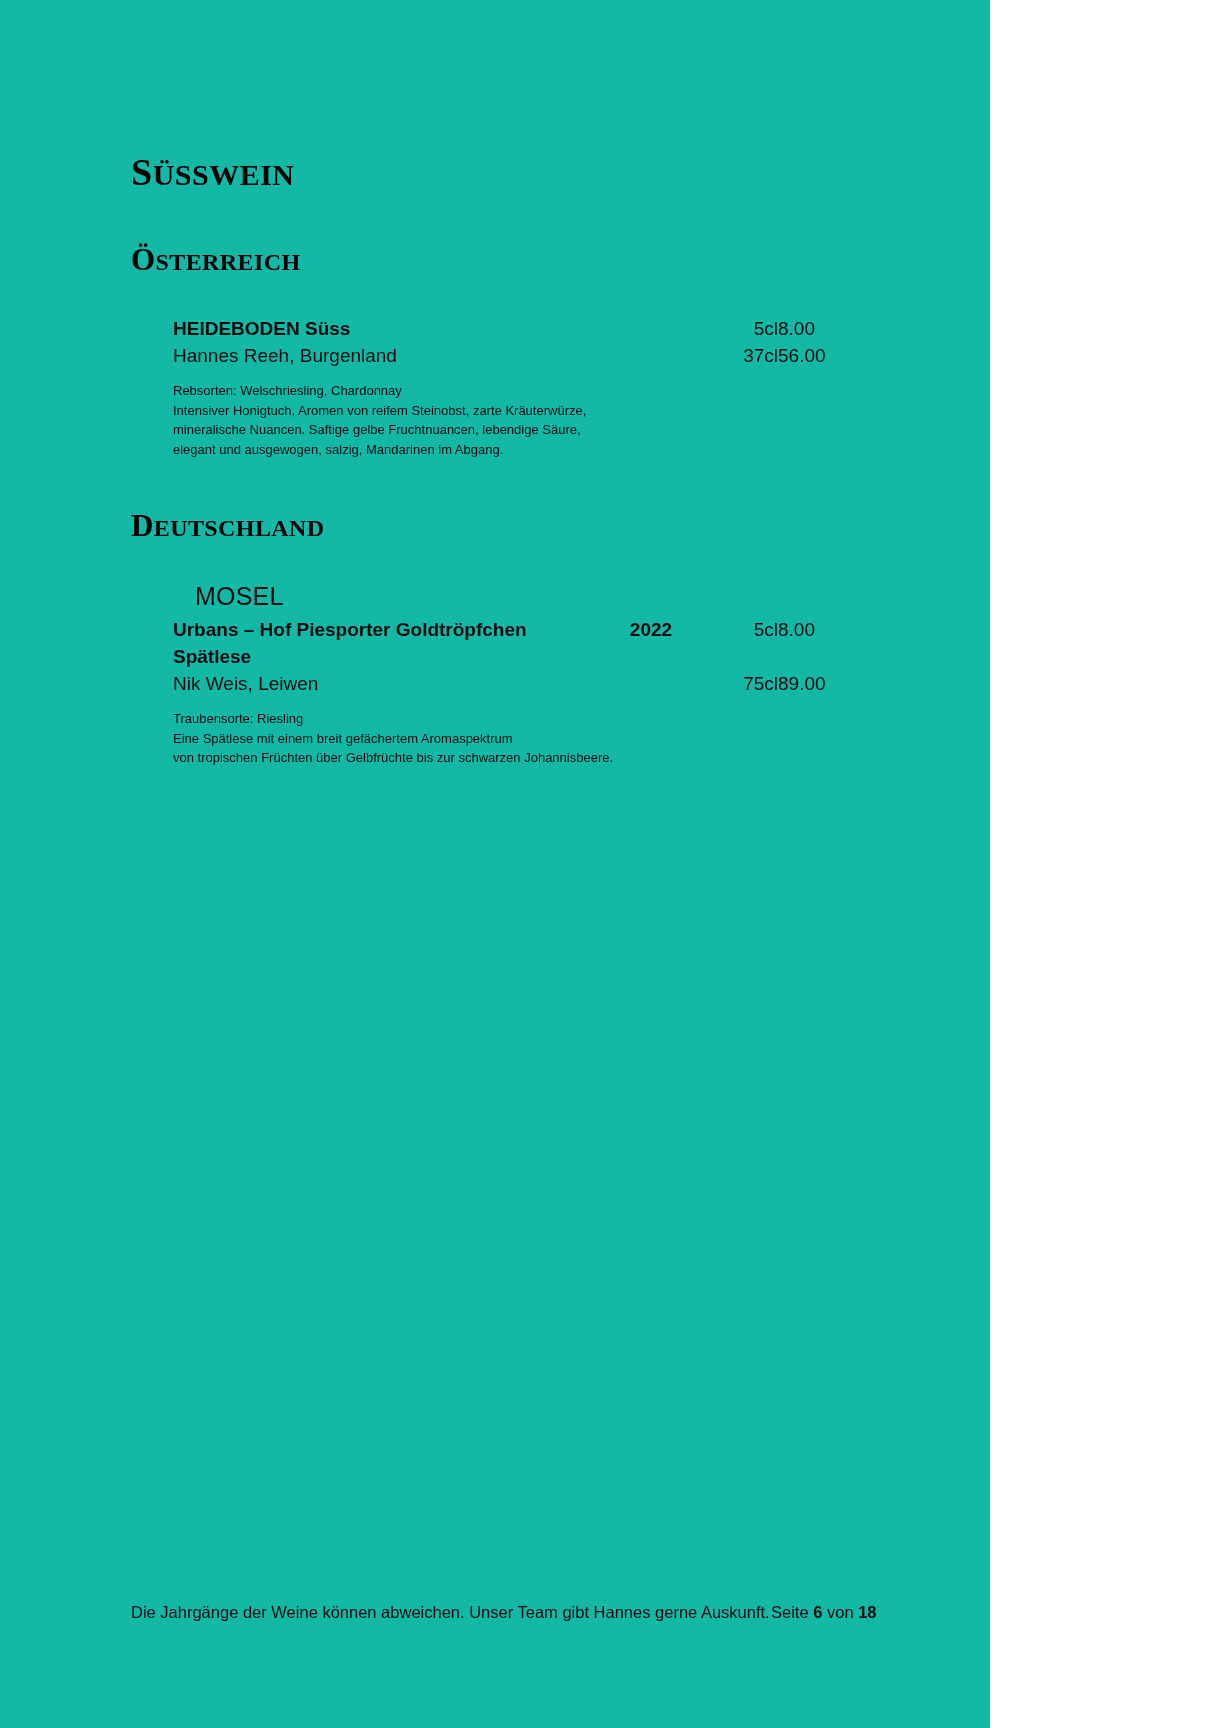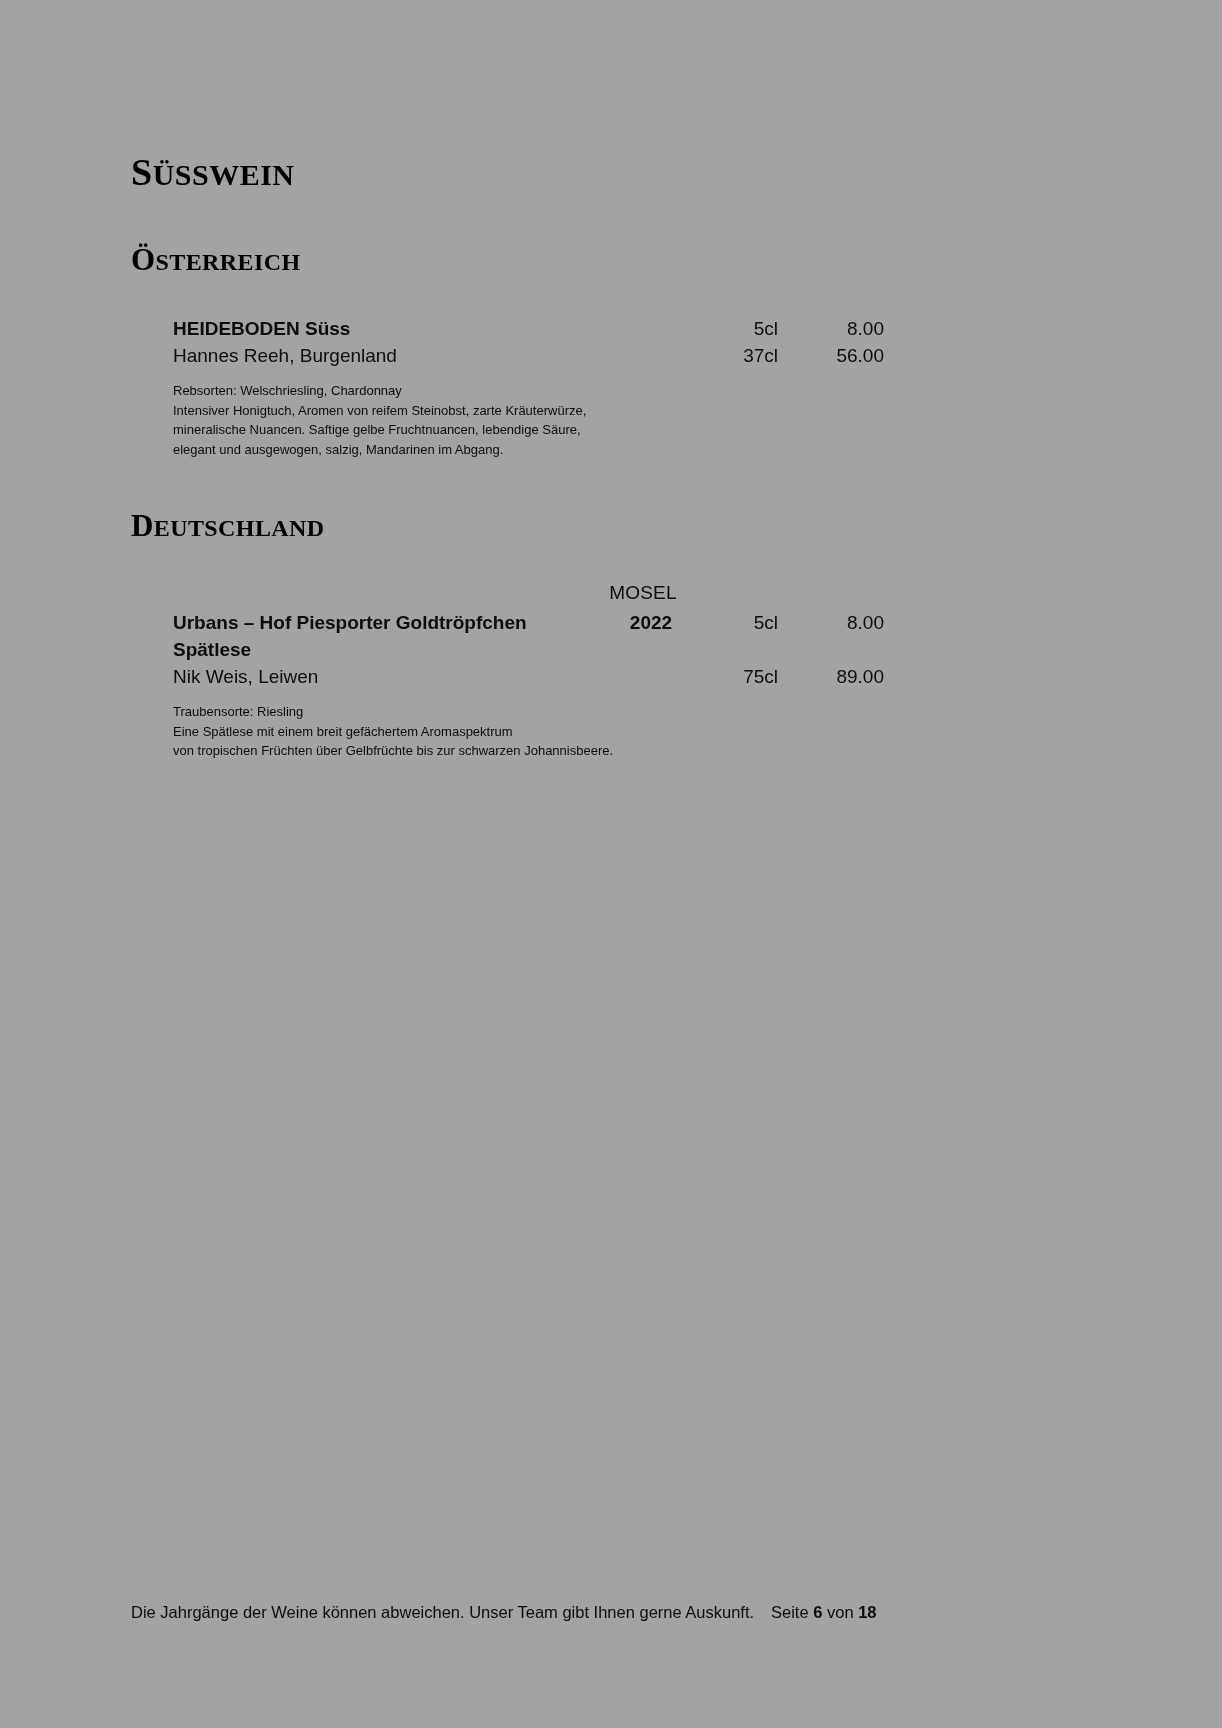--- a/index.html
+++ b/index.html
@@ -2,23 +2,23 @@
 <html><head>
 <meta charset="utf-8">
 <style>
   html, body {
     margin: 0;
     padding: 0;
     background: #ffffff;
   }
   .page {
     position: relative;
-    width: 1222px;
+    width: 990px;
     height: 1728px;
-    background: #a3a3a3;
+    background: #14b8a6;
     font-family: "Liberation Sans", sans-serif;
     color: #0d0d0d;
     overflow: hidden;
   }
   .content {
     position: absolute;
     left: 131px;
     top: 150px;
     width: 960px;
   }
@@ -39,25 +39,24 @@
     font-weight: bold;
     font-size: 24px;
     letter-spacing: 0.4px;
     margin: 48px 0 0 0;
     color: #000;
   }
   h2.country .cap { font-size: 31px; }
 
   
   .region {
-    font-size: 19px;
+    font-size: 25px;
     font-weight: normal;
     margin: 0 0 6px 22px;
     letter-spacing: 0.2px;
-    text-align: center;
   }
   .entry {
     margin-left: 42px;
     margin-top: 26px;
   }
   .entry.first { margin-top: 38px; }
 
   .row {
     display: flex;
     align-items: baseline;
@@ -76,22 +75,21 @@
     font-weight: bold;
   }
   .row .size {
     flex: 0 0 auto;
     width: 84px;
     text-align: right;
   }
   .row .price {
     flex: 0 0 auto;
     width: 90px;
-    text-align: right;
-    padding-left: 16px;
+    text-align: left;
   }
 
   .desc {
     margin-top: 11px;
     font-size: 13px;
     line-height: 1.52;
   }
   .desc div { white-space: pre; }
 
   
@@ -164,21 +162,21 @@
       <div class="desc">
         <div>Traubensorte: Riesling</div>
         <div>Eine Spätlese mit einem breit gefächertem Aromaspektrum</div>
         <div>von tropischen Früchten über Gelbfrüchte bis zur schwarzen Johannisbeere.</div>
       </div>
     </div>
 
   </div>
 
   <div class="footer">
-    <span class="note">Die Jahrgänge der Weine können abweichen. Unser Team gibt Ihnen gerne Auskunft.</span>
+    <span class="note">Die Jahrgänge der Weine können abweichen. Unser Team gibt Hannes gerne Auskunft.</span>
     <span class="pager">
       <span>Seite</span>
       <b>6</b>
       <span>von</span>
       <b>18</b>
     </span>
   </div>
 
 </div>
 

